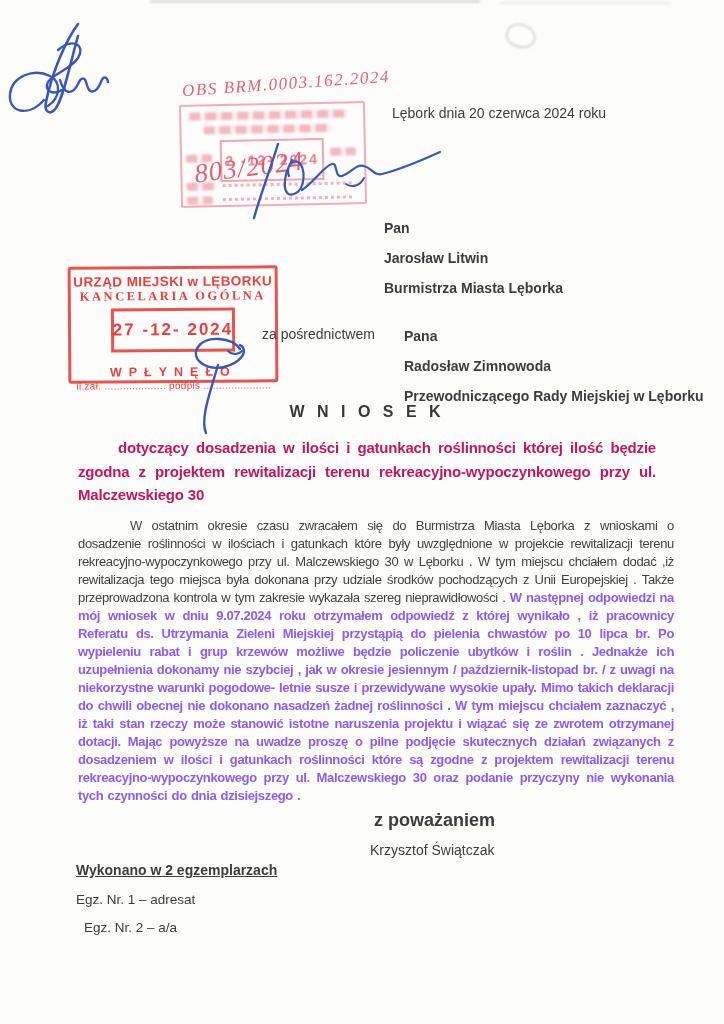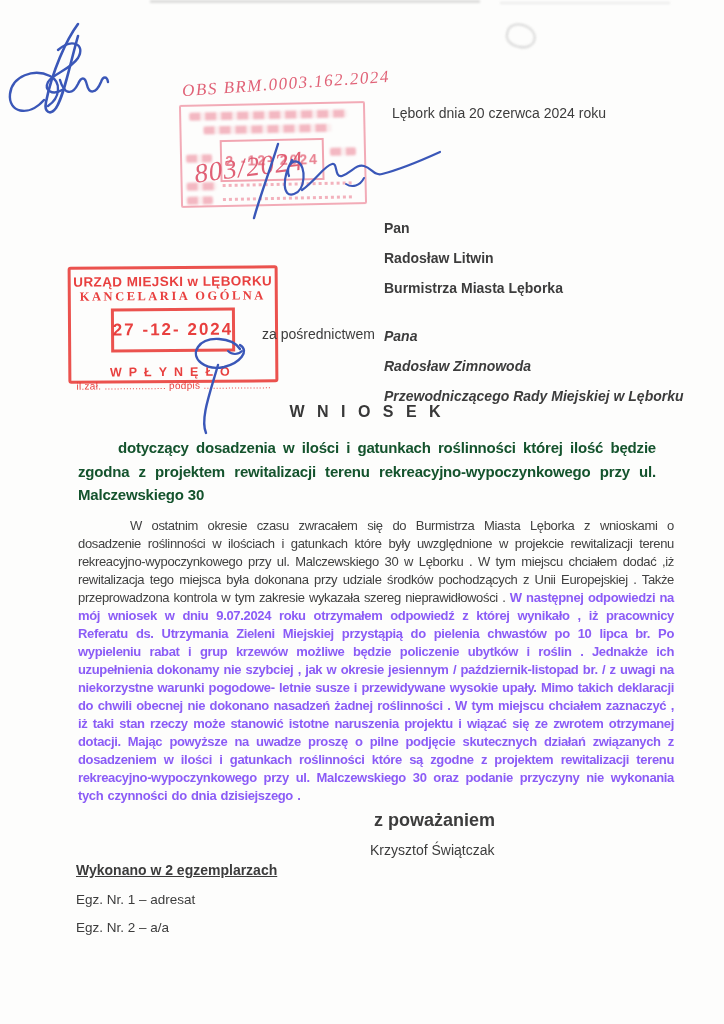--- a/index.html
+++ b/index.html
@@ -74,21 +74,21 @@
   
   .dateline { font-size:14px; font-weight:400; white-space:nowrap; }
   .addr-block div { line-height:30px; font-weight:700; font-size:14px; white-space:nowrap; }
   .via-label { font-size:14px; white-space:nowrap; }
   .title {
     width:578px; text-align:center; font-weight:700; font-size:16px;
     letter-spacing:4px; color:#383838; white-space:nowrap;
   }
   .subject {
     width:578px; margin:0; font-weight:700; font-size:15px; line-height:23.5px;
-    text-align:justify; text-indent:40px; color:#14532d; letter-spacing:-.2px;
+    text-align:justify; text-indent:40px; color:#be185d; letter-spacing:-.2px;
   }
   .bodytext {
     width:596px; margin:0; font-size:13px; line-height:18px;
     text-align:justify; text-indent:52px; letter-spacing:-.35px; color:#414141;
     word-spacing:1px;
   }
   .bodytext .b { font-weight:700; color:#8b5cf6; }
   .signoff-closing { font-weight:700; font-size:18px; white-space:nowrap; }
   .signoff-name { font-size:14px; white-space:nowrap; }
   .footer-copies { font-weight:700; font-size:14px; white-space:nowrap;text-decoration:underline; }
@@ -135,53 +135,53 @@
   <svg class="abs ink" style="left:276px; top:138px;" width="172" height="78" viewBox="0 0 172 78">
     <path d="M16,22 C6,40 6,60 18,56 C30,52 30,28 22,24 C15,21 10,30 13,38" stroke-width="2.2"></path>
     <path d="M26,52 C40,42 48,28 56,26 C62,24 58,40 66,38 C76,34 80,26 88,28 C96,30 98,38 106,36 C122,32 142,24 164,14" stroke-width="2.2"></path>
     <path d="M70,46 C76,50 84,48 88,40" stroke-width="2"></path>
   </svg>
 
   <div class="abs dateline" style="left:392px; top:105px;">Lębork dnia 20 czerwca 2024 roku</div>
 
   <div class="abs addr-block" style="left:384px; top:213px;">
     <div>Pan</div>
-    <div>Radosław Litwin</div>
+    <div>Jarosław Litwin</div>
     <div>Burmistrza Miasta Lęborka</div>
   </div>
 
   <div class="abs stamp-red" style="left:68px; top:266px;">
     <div class="sr-line1">URZĄD MIEJSKI w LĘBORKU</div>
     <div class="sr-line2">KANCELARIA OGÓLNA</div>
     <div class="sr-datebox">
       <span>27 -12- 2024</span>
     </div>
     <div class="sr-received">WPŁYNĘŁO</div>
     <div class="sr-bottom">il.zał. .................... podpis ...............................</div>
   </div>
 
   <svg class="abs ink" style="left:158px; top:333px;" width="100" height="104" viewBox="0 0 100 104">
     <path d="M82,16 C74,4 48,2 40,14 C32,26 48,38 66,34 C82,30 92,18 82,12" stroke-width="2.4"></path>
     <path d="M60,32 C52,60 42,86 48,100" stroke-width="2.4"></path>
     <path d="M70,18 C74,22 80,22 84,18" stroke-width="2"></path>
   </svg>
 
   <div class="abs via-label" style="left:262px; top:326px;">za pośrednictwem</div>
-  <div class="abs addr-block" style="left:384px; top:321px;font-style:italic;">
+  <div class="abs addr-block" style="left:404px; top:321px;">
     <div>Pana</div>
     <div>Radosław Zimnowoda</div>
     <div>Przewodniczącego Rady Miejskiej w Lęborku</div>
   </div>
 
   <div class="abs title" style="left:78px; top:403px;">W N I O S E K</div>
 
   <p class="abs subject" style="left:78px; top:436px;">dotyczący dosadzenia w ilości i gatunkach roślinności której ilość będzie zgodna z projektem rewitalizacji terenu rekreacyjno-wypoczynkowego przy ul. Malczewskiego 30</p>
 
   <p class="abs bodytext" style="left:78px; top:517px;"><span>W ostatnim okresie czasu zwracałem się do Burmistrza Miasta Lęborka z wnioskami o dosadzenie roślinności w ilościach i gatunkach które były uwzględnione w projekcie rewitalizacji terenu rekreacyjno-wypoczynkowego przy ul. Malczewskiego 30 w Lęborku . W tym miejscu chciałem dodać ,iż rewitalizacja tego miejsca była dokonana przy udziale środków pochodzących z Unii Europejskiej . Także przeprowadzona kontrola w tym zakresie wykazała szereg nieprawidłowości . </span><span class="b">W następnej odpowiedzi na mój wniosek w dniu 9.07.2024 roku otrzymałem odpowiedź z której wynikało , iż pracownicy Referatu ds. Utrzymania Zieleni Miejskiej przystąpią do pielenia chwastów po 10 lipca br. Po wypieleniu rabat i grup krzewów możliwe będzie policzenie ubytków i roślin . Jednakże ich uzupełnienia dokonamy nie szybciej , jak w okresie jesiennym / październik-listopad br. / z uwagi na niekorzystne warunki pogodowe- letnie susze i przewidywane wysokie upały. Mimo takich deklaracji do chwili obecnej nie dokonano nasadzeń żadnej roślinności . W tym miejscu chciałem zaznaczyć , iż taki stan rzeczy może stanowić istotne naruszenia projektu i wiązać się ze zwrotem otrzymanej dotacji. Mając powyższe na uwadze proszę o pilne podjęcie skutecznych działań związanych z dosadzeniem w ilości i gatunkach roślinności które są zgodne z projektem rewitalizacji terenu rekreacyjno-wypoczynkowego przy ul. Malczewskiego 30 oraz podanie przyczyny nie wykonania tych czynności do dnia dzisiejszego .</span></p>
 
   <div class="abs signoff-closing" style="left:374px; top:810px;">z poważaniem</div>
   <div class="abs signoff-name" style="left:370px; top:842px;text-align:right;">Krzysztof Świątczak</div>
 
   <div class="abs footer-copies" style="left:76px; top:862px;">Wykonano w 2 egzemplarzach</div>
   <div class="abs footer-line" style="left:76px; top:892px;">Egz. Nr. 1 – adresat</div>
-  <div class="abs footer-line" style="left:76px; top:920px;">Egz. Nr. 2 – a/a</div>
+  <div class="abs footer-line" style="left:84px; top:920px;">Egz. Nr. 2 – a/a</div>
 
 </div>
 
 </body></html>

